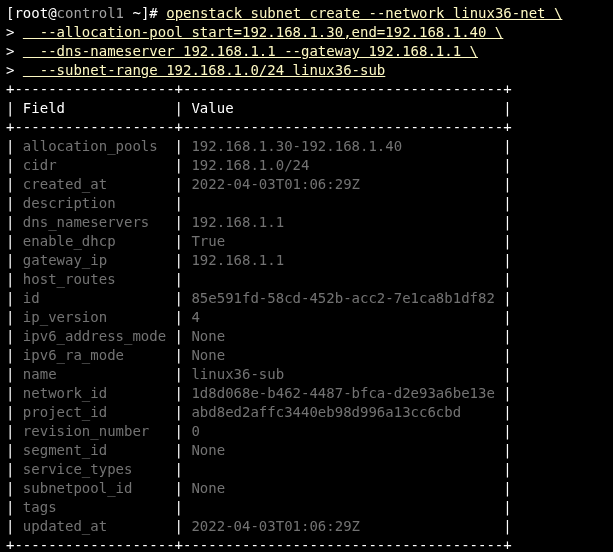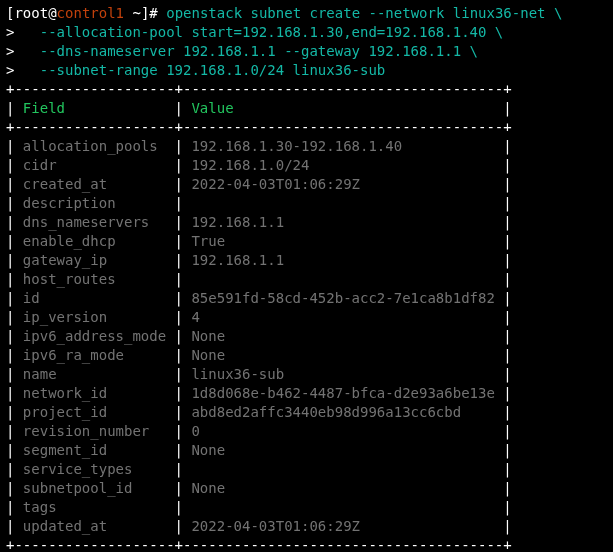--- a/index.html
+++ b/index.html
@@ -13,24 +13,24 @@
     width: 613px;
     height: 552px;
     overflow: hidden;
   }
   .terminal {
     padding: 4px 6px;
     white-space: pre;
   }
   .line { white-space: pre; }
   .prompt-user { color: #fff; }
-  .prompt-host { color: #c2410c; }
+  .prompt-host { color: #a3a3a3; }
   .prompt-path { color: #fff; }
   .prompt-hash { color: #fff; }
-  .cmd { color: #14b8a6; }
-  .th { color: #22c55e; }
+  .cmd { color: #fef9c3; text-decoration: underline; }
+  .th { color: #ffffff; }
   .td { color: #737373; }
   .sep { color: #fff; }
 </style>
 </head>
 <body>
 
 <div class="terminal" id="term"><div class="line"><span class="sep">[</span><span class="prompt-user">root</span><span class="sep">@</span><span class="prompt-host">control1</span><span class="sep"> </span><span class="prompt-path">~</span><span class="sep">]</span><span class="prompt-hash"># </span><span class="cmd">openstack subnet create --network linux36-net \</span></div><div class="line"><span class="sep">&gt; </span><span class="cmd">  --allocation-pool start=192.168.1.30,end=192.168.1.40 \</span></div><div class="line"><span class="sep">&gt; </span><span class="cmd">  --dns-nameserver 192.168.1.1 --gateway 192.168.1.1 \</span></div><div class="line"><span class="sep">&gt; </span><span class="cmd">  --subnet-range 192.168.1.0/24 linux36-sub</span></div><div class="line"><span class="sep">+-------------------+--------------------------------------+</span></div><div class="line"><span class="sep">| </span><span class="th">Field             </span><span class="sep">| </span><span class="th">Value                                </span><span class="sep">|</span></div><div class="line"><span class="sep">+-------------------+--------------------------------------+</span></div><div class="line"><span class="sep">| </span><span class="td">allocation_pools  </span><span class="sep">| </span><span class="td">192.168.1.30-192.168.1.40            </span><span class="sep">|</span></div><div class="line"><span class="sep">| </span><span class="td">cidr              </span><span class="sep">| </span><span class="td">192.168.1.0/24                       </span><span class="sep">|</span></div><div class="line"><span class="sep">| </span><span class="td">created_at        </span><span class="sep">| </span><span class="td">2022-04-03T01:06:29Z                 </span><span class="sep">|</span></div><div class="line"><span class="sep">| </span><span class="td">description       </span><span class="sep">| </span><span class="td">                                     </span><span class="sep">|</span></div><div class="line"><span class="sep">| </span><span class="td">dns_nameservers   </span><span class="sep">| </span><span class="td">192.168.1.1                          </span><span class="sep">|</span></div><div class="line"><span class="sep">| </span><span class="td">enable_dhcp       </span><span class="sep">| </span><span class="td">True                                 </span><span class="sep">|</span></div><div class="line"><span class="sep">| </span><span class="td">gateway_ip        </span><span class="sep">| </span><span class="td">192.168.1.1                          </span><span class="sep">|</span></div><div class="line"><span class="sep">| </span><span class="td">host_routes       </span><span class="sep">| </span><span class="td">                                     </span><span class="sep">|</span></div><div class="line"><span class="sep">| </span><span class="td">id                </span><span class="sep">| </span><span class="td">85e591fd-58cd-452b-acc2-7e1ca8b1df82 </span><span class="sep">|</span></div><div class="line"><span class="sep">| </span><span class="td">ip_version        </span><span class="sep">| </span><span class="td">4                                    </span><span class="sep">|</span></div><div class="line"><span class="sep">| </span><span class="td">ipv6_address_mode </span><span class="sep">| </span><span class="td">None                                 </span><span class="sep">|</span></div><div class="line"><span class="sep">| </span><span class="td">ipv6_ra_mode      </span><span class="sep">| </span><span class="td">None                                 </span><span class="sep">|</span></div><div class="line"><span class="sep">| </span><span class="td">name              </span><span class="sep">| </span><span class="td">linux36-sub                          </span><span class="sep">|</span></div><div class="line"><span class="sep">| </span><span class="td">network_id        </span><span class="sep">| </span><span class="td">1d8d068e-b462-4487-bfca-d2e93a6be13e </span><span class="sep">|</span></div><div class="line"><span class="sep">| </span><span class="td">project_id        </span><span class="sep">| </span><span class="td">abd8ed2affc3440eb98d996a13cc6cbd     </span><span class="sep">|</span></div><div class="line"><span class="sep">| </span><span class="td">revision_number   </span><span class="sep">| </span><span class="td">0                                    </span><span class="sep">|</span></div><div class="line"><span class="sep">| </span><span class="td">segment_id        </span><span class="sep">| </span><span class="td">None                                 </span><span class="sep">|</span></div><div class="line"><span class="sep">| </span><span class="td">service_types     </span><span class="sep">| </span><span class="td">                                     </span><span class="sep">|</span></div><div class="line"><span class="sep">| </span><span class="td">subnetpool_id     </span><span class="sep">| </span><span class="td">None                                 </span><span class="sep">|</span></div><div class="line"><span class="sep">| </span><span class="td">tags              </span><span class="sep">| </span><span class="td">                                     </span><span class="sep">|</span></div><div class="line"><span class="sep">| </span><span class="td">updated_at        </span><span class="sep">| </span><span class="td">2022-04-03T01:06:29Z                 </span><span class="sep">|</span></div><div class="line"><span class="sep">+-------------------+--------------------------------------+</span></div></div>
 
 </body></html>

